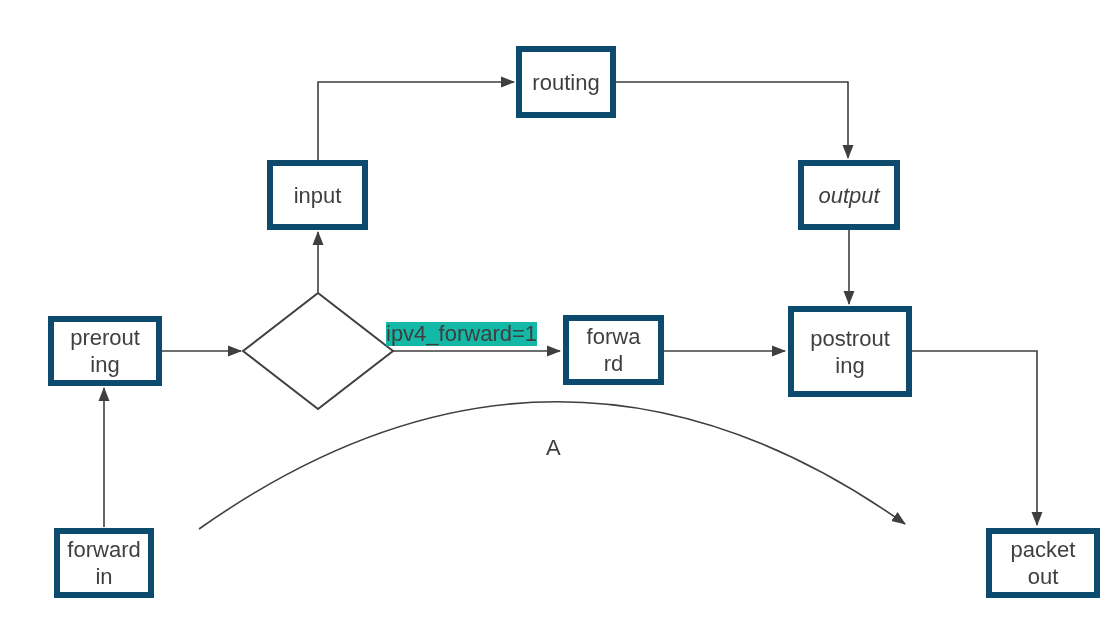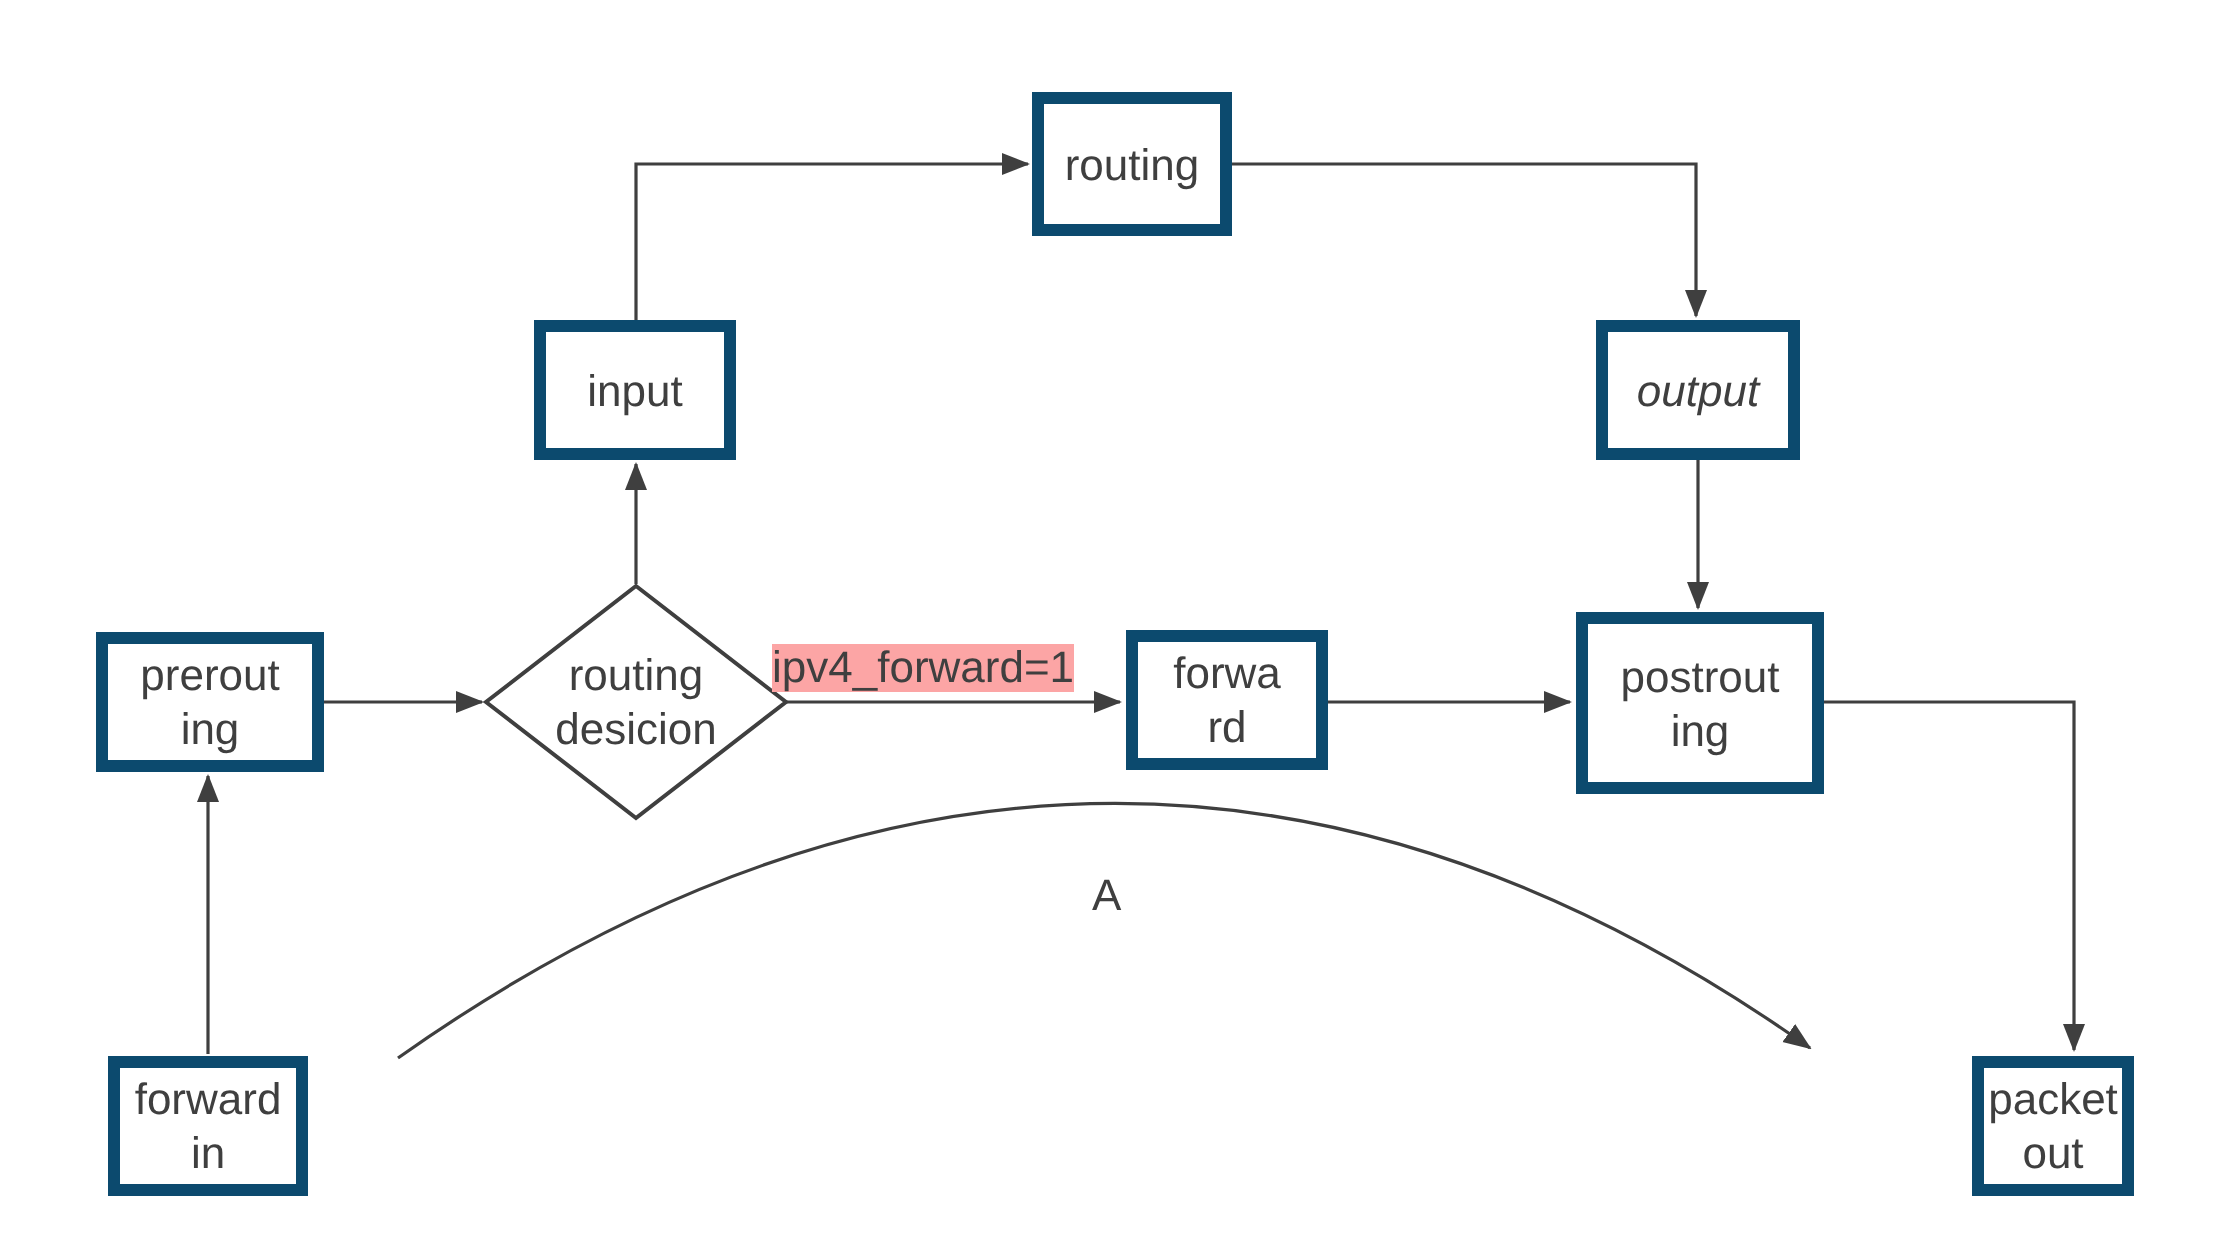--- a/index.html
+++ b/index.html
@@ -38,21 +38,21 @@
   }
   .wrap-hard { word-break: break-all; }
 
   .n-routing     { left: 516px; top: 46px;  width: 100px; height: 72px; padding: 0 10px; }
   .n-input       { left: 267px; top: 160px; width: 101px; height: 70px; padding: 0 10px; }
   .n-output      { left: 798px; top: 160px; width: 102px; height: 70px; padding: 0 10px; font-style: italic; }
   .n-prerouting  { left: 48px;  top: 316px; width: 114px; height: 70px; padding: 0 16px; }
   .n-forward     { left: 563px; top: 315px; width: 101px; height: 70px; padding: 0 17px; }
   .n-postrouting { left: 788px; top: 306px; width: 124px; height: 91px; padding: 0 16px; }
   .n-packet-in   { left: 54px;  top: 528px; width: 100px; height: 70px; padding: 0 14px; }
-  .n-packet-out  { left: 986px; top: 528px; width: 81px; height: 70px; padding: 0 14px; }
+  .n-packet-out  { left: 986px; top: 528px; width: 114px; height: 70px; padding: 0 14px; }
 
   .diamond-label {
     position: absolute;
     left: 258px;
     top: 323px;
     width: 120px;
     height: 56px;
     display: flex;
     align-items: center;
     justify-content: center;
@@ -62,21 +62,21 @@
     color: #3f3f3f;
   }
   .edge-label {
     position: absolute;
     left: 386px;
     top: 322px;
     font-size: 22px;
     line-height: 24px;
     white-space: nowrap;
     color: #3f3f3f;
-    background: #fca5a5;
+    background: #14b8a6;
   }
   .curve-label {
     position: absolute;
     left: 546px;
     top: 436px;
     font-size: 22px;
     line-height: 24px;
     color: #3f3f3f;
   }
 </style>
@@ -109,23 +109,20 @@
   </svg>
 
   <div class="node n-packet-in">
     <span>forward in</span>
   </div>
 
   <div class="node n-prerouting wrap-hard">
     <span>prerouting</span>
   </div>
 
-  <div class="diamond-label">
-    <span>routing desicion</span>
-  </div>
 
   <div class="node n-input">
     <span>input</span>
   </div>
 
   <div class="node n-routing">
     <span>routing</span>
   </div>
 
   <div class="node n-output">

